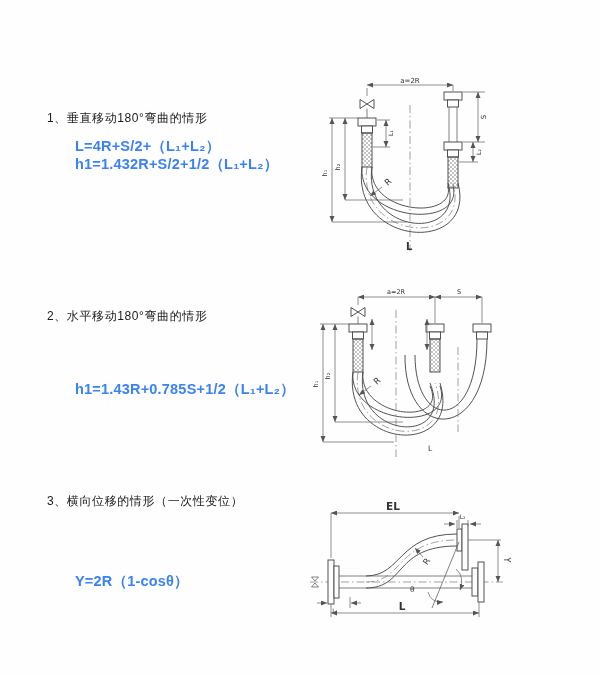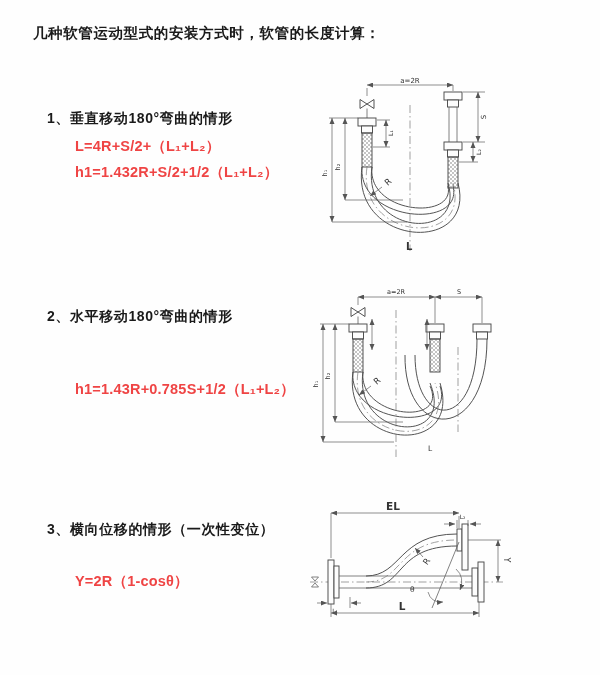--- a/index.html
+++ b/index.html
@@ -1,45 +1,44 @@
 <!DOCTYPE html>
 <html><head>
 <meta charset="utf-8">
 <style>
   * { margin:0; padding:0; box-sizing:border-box; }
   html,body { width:600px; height:675px; }
   body { background:#ffffff; font-family:"Liberation Sans","DejaVu Sans",sans-serif; color:#1a1a1a; position:relative; overflow:hidden; }
   .page { position:absolute; inset:0; background:#fefefe; }
   .title { position:absolute; left:33px; top:24px; font-size:14.5px; font-weight:700; letter-spacing:0.6px; white-space:nowrap; }
-  .heading { position:absolute; font-size:14px; font-weight:700; letter-spacing:0.6px; white-space:nowrap;text-align:center; }
-  .formula { position:absolute; font-size:14.5px; font-weight:600; letter-spacing:0.2px; white-space:nowrap; color:#ef4444; }
+  .heading { position:absolute; font-size:12px; font-weight:400; letter-spacing:0.6px; white-space:nowrap;text-align:center; }
+  .formula { position:absolute; font-size:14.5px; font-weight:600; letter-spacing:0.2px; white-space:nowrap; color:#3b82f6; }
   svg.diagram { position:absolute; overflow:visible; }
   svg .ln  { stroke:#4a4a4a; stroke-width:0.95; fill:none; }
   svg .thn { stroke:#5a5a5a; stroke-width:0.75; fill:none; }
   svg .cl  { stroke:#7a7a7a; stroke-width:0.7; fill:none; stroke-dasharray:8 3 1.5 3; }
   svg .fl  { fill:#fdfdfd; stroke:#4a4a4a; stroke-width:0.95; }
   svg .htr { fill:url(#ht); stroke:#4a4a4a; stroke-width:0.95; }
   svg .dim { stroke:#5f5f5f; stroke-width:0.7; fill:none; }
   svg text { font-family:"DejaVu Sans","Liberation Sans",sans-serif; fill:#333333; }
 </style>
 </head>
 <body>
 
 <div class="page">
 
-  <div class="title">几种软管运动型式的安装方式时，软管的长度计算：</div>
 
   <div class="heading" style="left:47px;top:110px">1、垂直移动180°弯曲的情形</div>
   <div class="formula" style="left:75px;top:137px">L=4R+S/2+（L₁+L₂）</div>
-  <div class="formula" style="left:75px;top:163px">h1=1.432R+S/2+1/2（L₁+L₂）</div>
+  <div class="formula" style="left:75px;top:155px">h1=1.432R+S/2+1/2（L₁+L₂）</div>
 
   <div class="heading" style="left:47px;top:308px">2、水平移动180°弯曲的情形</div>
   <div class="formula" style="left:75px;top:380px">h1=1.43R+0.785S+1/2（L₁+L₂）</div>
 
-  <div class="heading" style="left:47px;top:521px">3、横向位移的情形（一次性变位）</div>
+  <div class="heading" style="left:47px;top:493px">3、横向位移的情形（一次性变位）</div>
   <div class="formula" style="left:75px;top:572px">Y=2R（1-cosθ）</div>
 
   <svg class="diagram" style="left:315px;top:75px" width="185" height="182" viewBox="0 0 185 182">
     <defs>
       <marker id="ae" refX="6" refY="2.5" markerWidth="7" markerHeight="6" orient="auto" markerUnits="userSpaceOnUse">
         <path d="M0,0 L6,2.5 L0,5 Z" fill="#555"></path>
       </marker>
       <marker id="as" refX="0" refY="2.5" markerWidth="7" markerHeight="6" orient="auto" markerUnits="userSpaceOnUse">
         <path d="M6,0 L0,2.5 L6,5 Z" fill="#555"></path>
       </marker>

